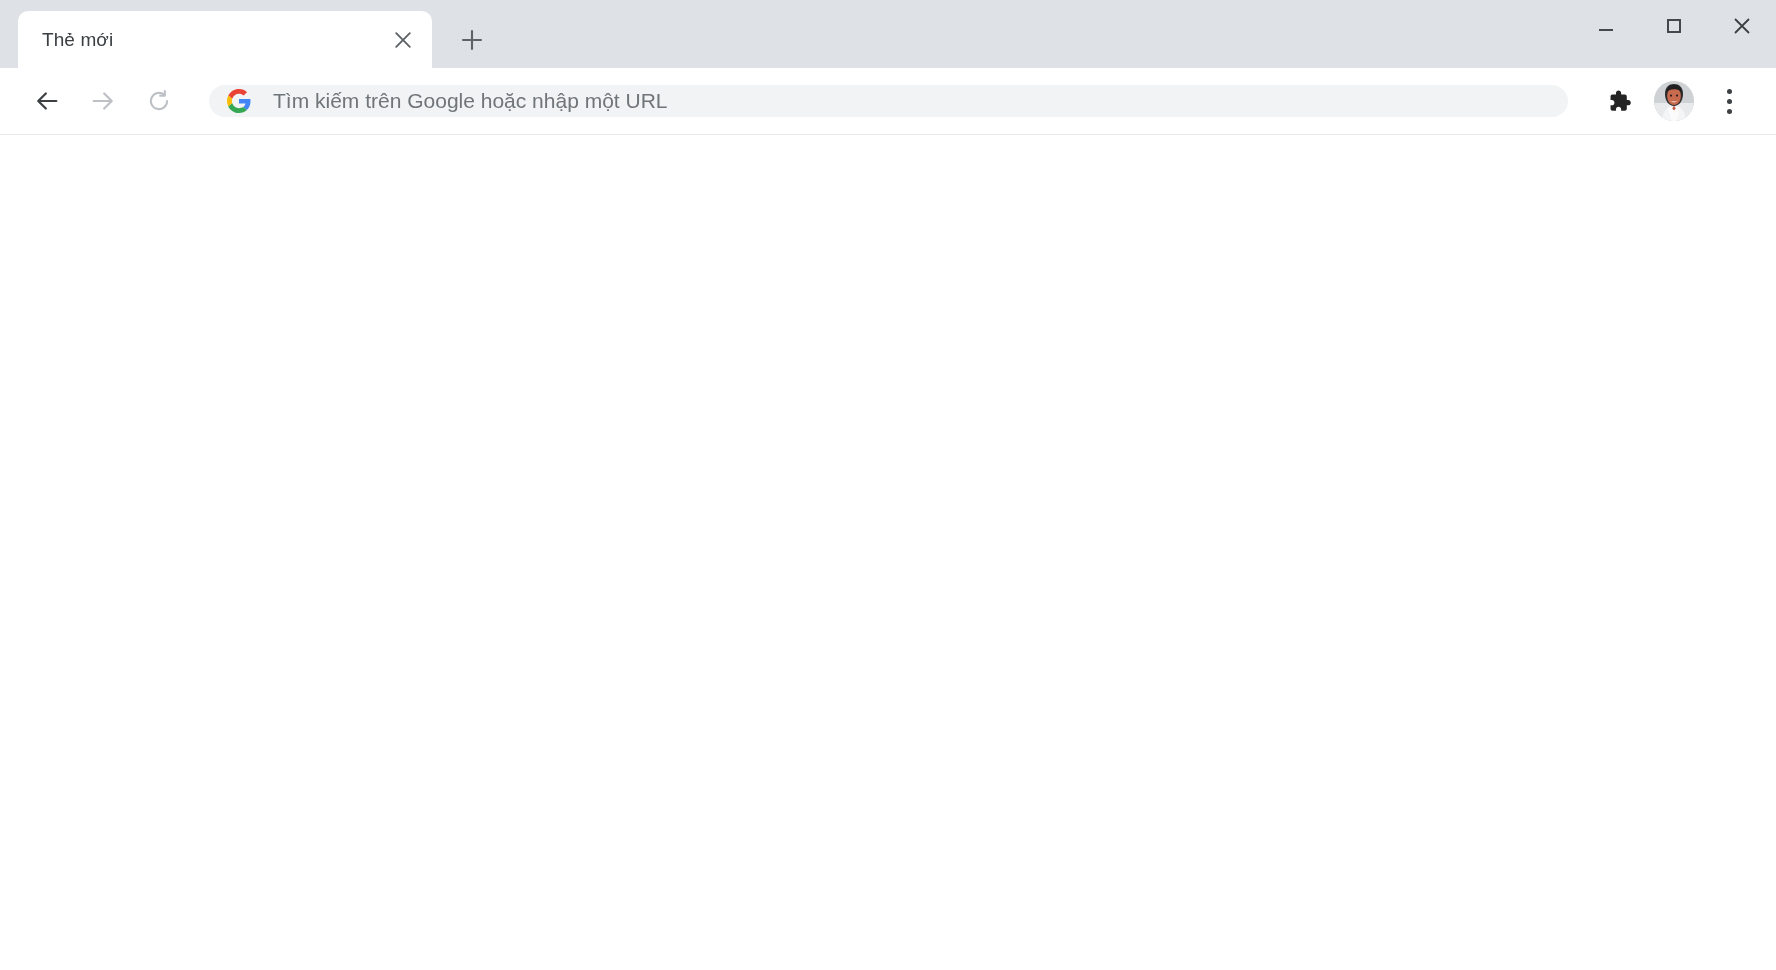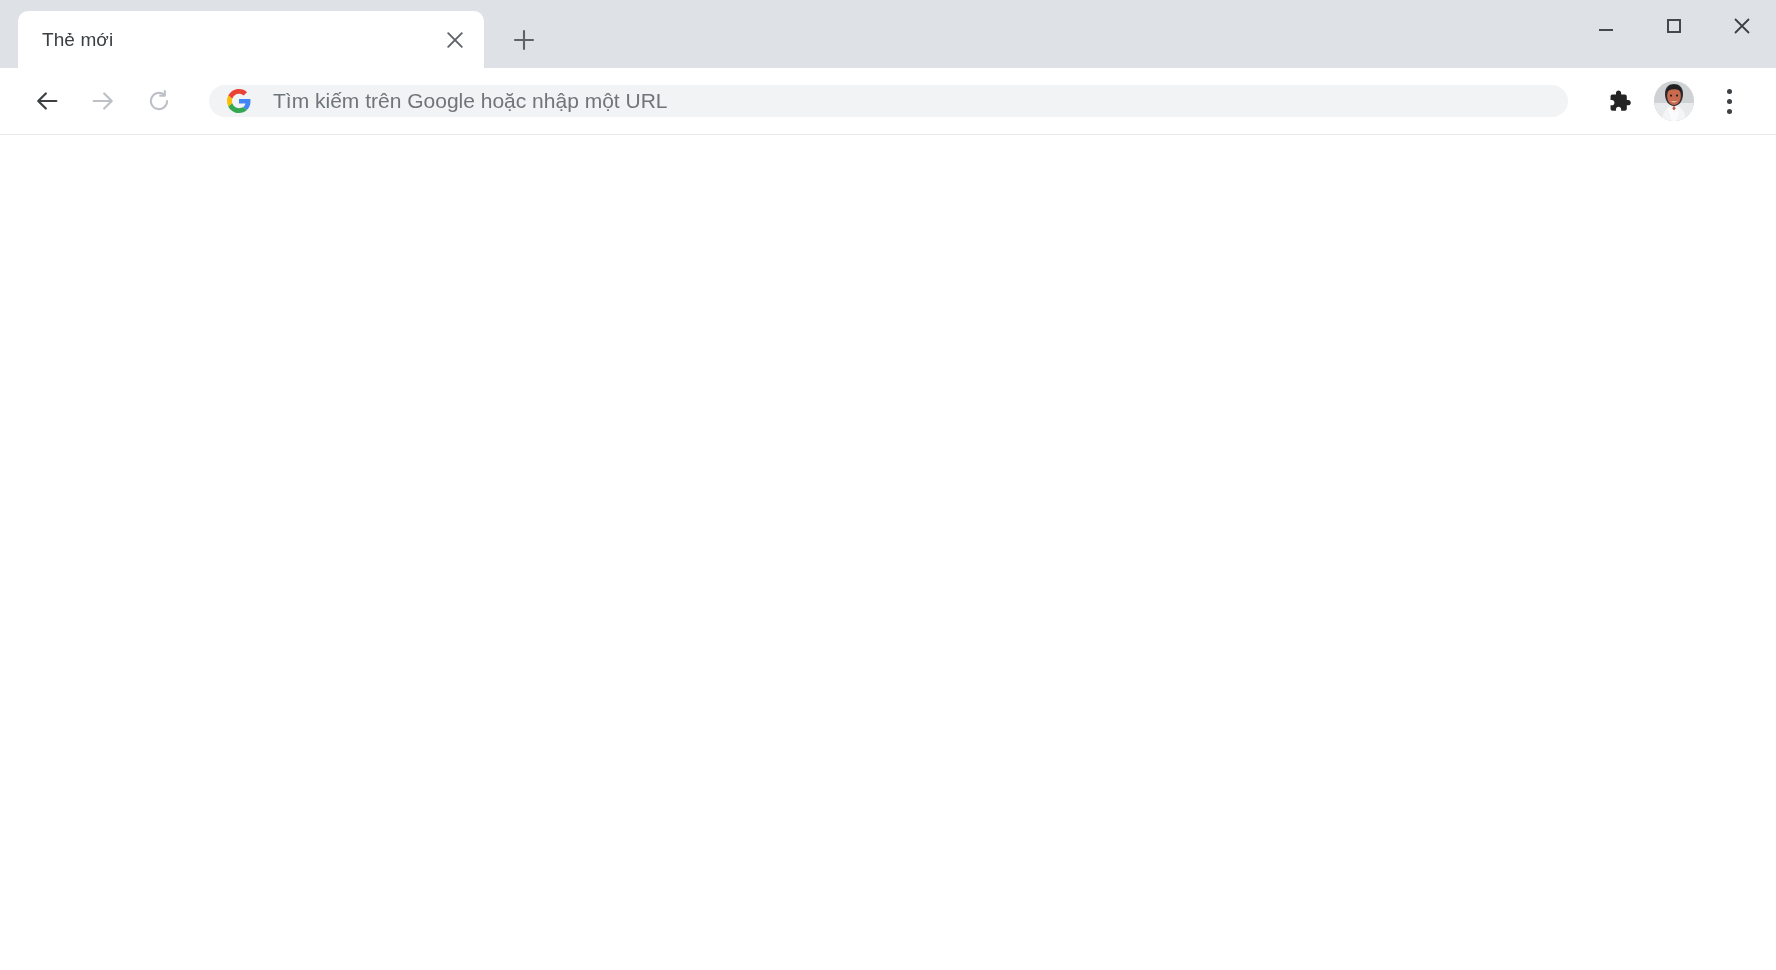--- a/index.html
+++ b/index.html
@@ -28,21 +28,21 @@
     background: #dee1e6;
     flex: 0 0 68px;
     display: flex;
     align-items: flex-end;
   }
 
   .tab-strip-left-pad { width: 18px; height: 100%; }
 
   .tab {
     position: relative;
-    width: 466px;
+    width: 414px;
     height: 57px;
     background: #ffffff;
     border-radius: 10px 10px 0 0;
     display: flex;
     align-items: center;
     padding: 0 0 0 24px;
     cursor: default;
   }
 
   .tab-title {

